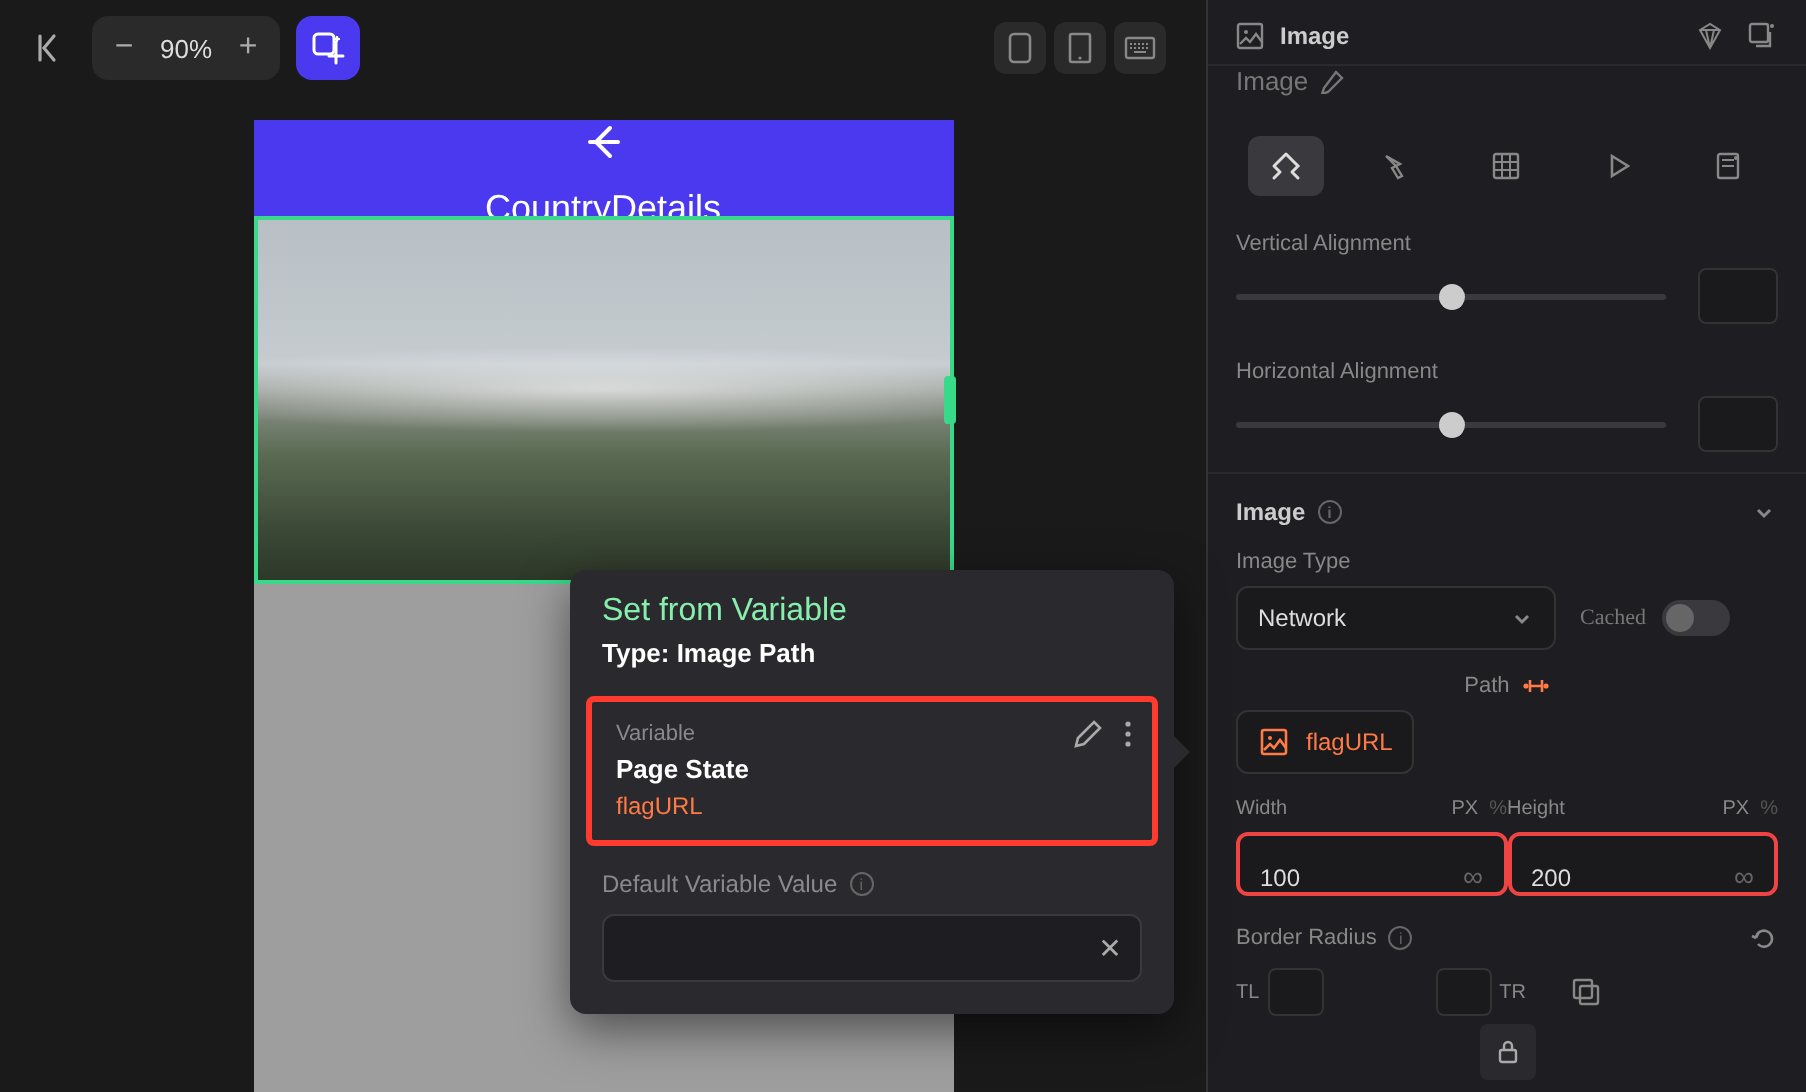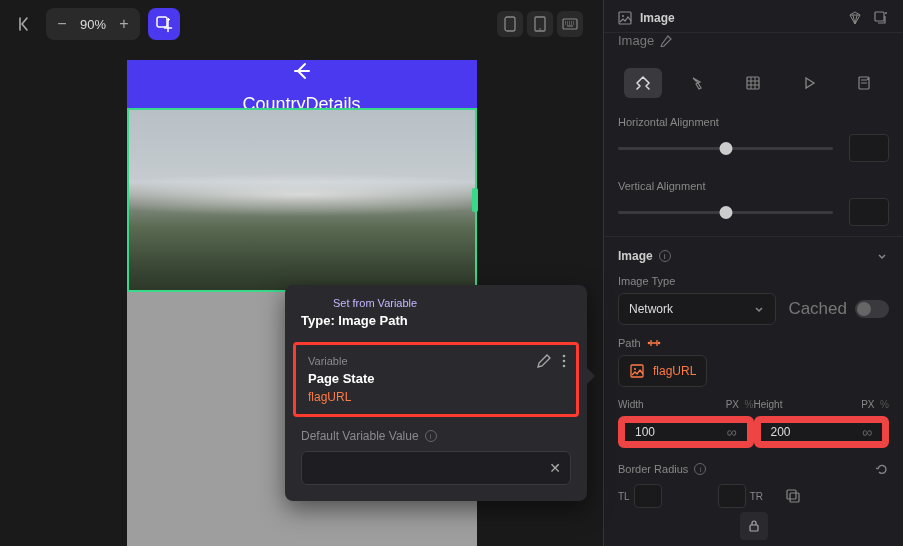--- a/index.html
+++ b/index.html
@@ -19,21 +19,21 @@
 .back-arrow { font-size: 20px; cursor: pointer; }
 .page-title { font-size: 18px; font-weight: 500; }
 .image-widget { position: relative; margin: 0; border: 2px solid #39d98a; }
 .image-tag { position: absolute; top: -2px; left: -2px; background: #39d98a; color: #1a1a1a; font-size: 10px; padding: 2px 5px; font-weight: 600; }
 .mountain { width: 100%; height: 180px; background: linear-gradient(180deg, #b8c0c5 0%, #c5cbcf 40%, #8a9088 50%, #5a6b52 65%, #3d4a38 85%, #2d3828 100%); position: relative; overflow: hidden; }
 .mountain::before { content: ''; position: absolute; top: 35%; left: -10%; right: -10%; height: 30%; background: radial-gradient(ellipse 60% 40% at 50% 40%, rgba(255,255,255,0.6), transparent); }
 .resize-handle { position: absolute; right: -3px; top: 50%; transform: translateY(-50%); width: 6px; height: 24px; background: #39d98a; border-radius: 2px; }
 .bottom-handle { position: absolute; bottom: -3px; left: 50%; transform: translateX(-50%); width: 24px; height: 6px; background: #39d98a; border-radius: 2px; }
 .popover { position: absolute; top: 285px; left: 285px; width: 302px; background: #2a2a2e; border-radius: 8px; box-shadow: 0 8px 24px rgba(0,0,0,0.5); z-index: 10; }
 .pop-header { padding: 12px 16px 10px; }
-.pop-subtitle { color: #c4b5fd; font-size: 11px; margin-bottom: 4px; margin-left: 32px; }
+.pop-subtitle { color: #86efac; font-size: 16px; margin-bottom: 4px; }
 .pop-title { color: #fff; font-size: 13px; font-weight: 600; }
 .var-box { margin: 4px 8px 10px; border: 3px solid #ff3b30; border-radius: 4px; padding: 10px 12px; position: relative; }
 .var-label { color: #8a8a8e; font-size: 11px; margin-bottom: 4px; }
 .var-state { color: #fff; font-size: 13px; font-weight: 600; margin-bottom: 4px; }
 .var-name { color: #ff7a45; font-size: 12px; font-weight: 500; }
 .var-actions { position: absolute; top: 8px; right: 10px; display: flex; gap: 10px; }
 .var-actions svg { cursor: pointer; }
 .default-section { padding: 0 16px 16px; margin-top: 12px; }
 .default-label { color: #8a8a8e; font-size: 12px; margin-bottom: 8px; display: flex; align-items: center; gap: 6px; }
 .default-input-wrap { display: flex; align-items: center; background: #1e1e22; border: 1px solid #3a3a3e; border-radius: 6px; height: 34px; }
@@ -56,30 +56,30 @@
 .slider-box { width: 40px; height: 28px; background: #1a1a1d; border: 1px solid #333; border-radius: 4px; margin-left: 16px; }
 .section-head { padding: 12px 14px 6px; display: flex; align-items: center; justify-content: space-between; border-top: 1px solid #2a2a2e; }
 .section-title { font-size: 12px; font-weight: 600; color: #ccc; display: flex; align-items: center; gap: 6px; }
 .prop-row { padding: 6px 14px; }
 .prop-label { font-size: 11px; color: #888; margin-bottom: 6px; }
 .select-box { display: flex; align-items: center; justify-content: space-between; background: #1a1a1d; border: 1px solid #333; border-radius: 6px; height: 32px; padding: 0 10px; cursor: pointer; }
 .select-box span { font-size: 12px; color: #ddd; }
 .type-row { display: flex; align-items: center; gap: 12px; }
 .type-row .select-box { flex: 1; max-width: 160px; gap: 12px; }
 .cached-wrap { display: flex; align-items: center; gap: 8px; }
-.cached-label { font-size: 17px; color: #777; }
+.cached-label { font-size: 11px; color: #777; font-family: Liberation Serif, serif; }
 .toggle { width: 34px; height: 18px; background: #3a3a3e; border-radius: 10px; position: relative; cursor: pointer; }
 .toggle::after { content: ''; position: absolute; left: 2px; top: 2px; width: 14px; height: 14px; background: #666; border-radius: 50%; }
-.path-label { font-size: 11px; color: #888; display: flex; align-items: center; gap: 6px; }
+.path-label { font-size: 11px; color: #888; display: flex; align-items: center; gap: 6px; justify-content: center; }
 .path-pill { margin-top: 6px; display: inline-flex; align-items: center; gap: 8px; background: #1a1a1d; border: 1px solid #333; border-radius: 6px; height: 32px; padding: 0 10px; cursor: pointer; }
 .path-pill-text { font-size: 12px; color: #ff7a45; font-weight: 500; }
 .dim-row { display: flex; padding: 6px 14px; }
 .dim-col { flex: 1; }
 .dim-head { display: flex; justify-content: space-between; font-size: 10px; color: #888; margin-bottom: 6px; }
-.dim-input-wrap { display: flex; align-items: center; background: #1a1a1d; border: 7px solid #ef4444; border-radius: 6px; height: 32px; padding: 0 10px; }
+.dim-input-wrap { display: flex; align-items: flex-end; background: #1a1a1d; border: 2px solid #ef4444; border-radius: 6px; height: 32px; padding: 0 10px; }
 .dim-input { flex: 1; background: transparent; border: none; outline: none; color: #ddd; font-size: 12px; width: 40px; }
 .inf { color: #666; font-size: 14px; }
 .br-section { padding: 8px 14px; }
 .br-head { display: flex; justify-content: space-between; margin-bottom: 8px; }
 .br-grid { display: flex; gap: 8px; align-items: center; }
 .br-item { display: flex; align-items: center; gap: 4px; font-size: 10px; color: #888; }
 .br-box { width: 28px; height: 24px; background: #1a1a1d; border: 1px solid #333; border-radius: 4px; }
 .br-link { width: 28px; height: 28px; display: flex; align-items: center; justify-content: center; background: #2a2a2e; border-radius: 4px; cursor: pointer; margin: 0 auto; }
 .info-icon { width: 12px; height: 12px; border: 1px solid #666; border-radius: 50%; display: inline-flex; align-items: center; justify-content: center; font-size: 8px; color: #666; }
 .chev { color: #888; }
@@ -244,30 +244,30 @@
     <div class="pp-tab">
         <svg width="16" height="16" viewBox="0 0 16 16">
           <rect x="3" y="2" width="10" height="12" rx="1" stroke="#888" stroke-width="1.2" fill="none"></rect>
           <path d="M5 5h6M5 8h6" stroke="#888" stroke-width="1"></path>
           <circle cx="12" cy="4" r="1" fill="#888"></circle>
         </svg>
       </div>
   </div>
 
   <div class="slider-row">
-    <div class="slider-label">Horizontal Alignment</div>
+    <div class="slider-label">Vertical Alignment</div>
     <div class="slider-track">
       <div class="track-line">
           <div class="thumb"></div>
         </div>
       <div class="slider-box"></div>
     </div>
   </div>
   <div class="slider-row">
-    <div class="slider-label">Vertical Alignment</div>
+    <div class="slider-label">Horizontal Alignment</div>
     <div class="slider-track">
       <div class="track-line">
           <div class="thumb"></div>
         </div>
       <div class="slider-box"></div>
     </div>
   </div>
 
   <div class="section-head">
     <div class="section-title">

